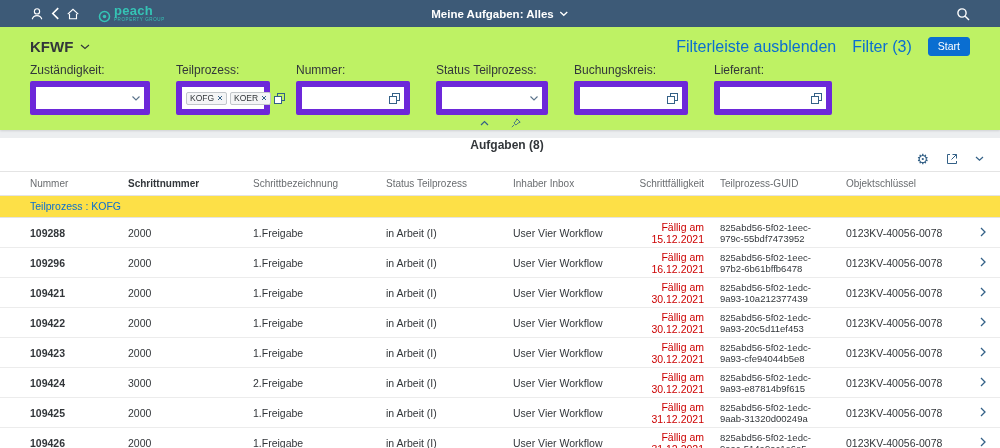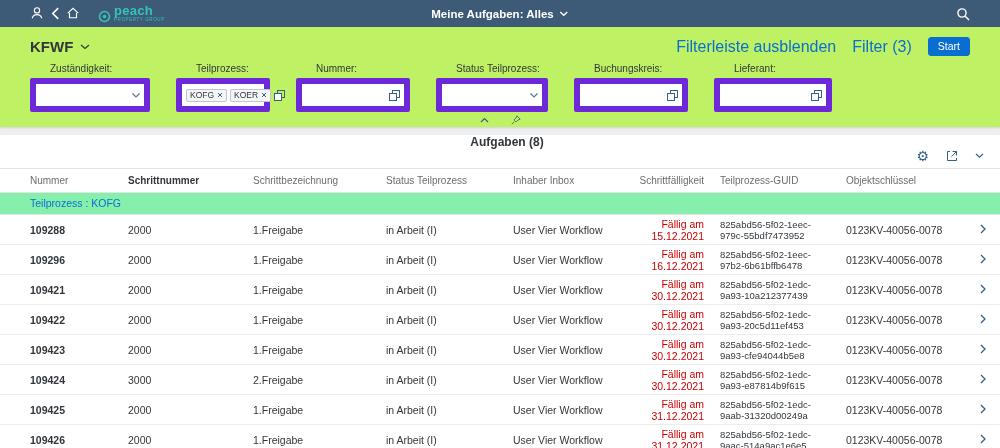--- a/index.html
+++ b/index.html
@@ -12,40 +12,40 @@
     font-size:11px;
     --accent:#0a6ed1;
     --due-red:#cc0000;
     --shell-bg:#3d5a77;
     --logo-teal:#35c4b5;
     --icon-slate:#346187;
   }
 
   
   .shell-bar { position:relative; height:27px; background:var(--shell-bg); display:flex; align-items:center; padding:0 28px; color:#fff; }
-  .shell-left { display:flex; align-items:flex-start; }
+  .shell-left { display:flex; align-items:flex-end; }
   .shell-btn { display:flex; align-items:center; justify-content:center; width:18px; height:18px; cursor:pointer; }
   .logo { display:flex; align-items:flex-end; gap:3px; margin-left:16px; cursor:pointer; }
   .logo-texts { display:flex; flex-direction:column; line-height:1; }
   .logo-text { color:var(--logo-teal); font-weight:700; font-size:13px; letter-spacing:.3px; }
   .logo-sub { color:var(--logo-teal); font-size:4.5px; letter-spacing:.6px; text-align:right; margin-top:1px; }
   .shell-title { position:absolute; left:50%; top:0; transform:translateX(-50%); height:27px; display:flex; align-items:center; gap:6px; font-size:11.5px; cursor:pointer; white-space:nowrap;font-weight:bold; }
   .shell-right { margin-left:auto; display:flex; align-items:center; }
 
   
   .filter-card { background:#bef264; padding:6px 30px 0; box-shadow:0 1px 2px rgba(0,0,0,.12); position:relative; }
   .header-row { display:flex; align-items:center; height:27px; }
   .page-title { display:flex; align-items:center; gap:7px; font-size:15px; font-weight:700; color:#32363a; cursor:pointer; }
   .header-actions { margin-left:auto; display:flex; align-items:center; gap:16px; }
   .link { color:var(--accent); font-size:16px; cursor:pointer; text-decoration:none; }
   .btn-primary { background:var(--accent); color:#fff; font-size:10.5px; border:1px solid var(--accent); border-radius:3px; padding:2px 9px 3px; cursor:pointer; font-family:inherit; }
 
   .filters { display:flex; gap:26px; margin-top:3px; }
   .filter-field { display:flex; flex-direction:column; gap:4px; }
-  .filter-label { font-size:10px; color:#32363a; white-space:nowrap;margin-left:20px; }
+  .filter-label { font-size:12px; color:#32363a; white-space:nowrap; }
   .control { position:relative; height:18px; border:6px solid #6d28d9; border-radius:2px; background:#fff; display:flex; align-items:center; padding:11px 4px; gap:3px; cursor:pointer; }
   .w-zust { width:120px; } .w-teil { width:94px; } .w-num { width:114px; }
   .w-stat { width:112px; } .w-buch { width:114px; } .w-lief { width:118px; }
   .ctrl-chevron { margin-left:auto; display:flex; align-items:center; }
   .vh { margin-left:auto; display:flex; align-items:center; cursor:pointer; }
   .text-input { border:none; outline:none; flex:1; min-width:0; height:14px; font-size:10px; font-family:inherit; background:transparent; }
   .token { display:flex; align-items:center; gap:3px; background:#f4f5f6; border:1px solid #c2c6ca; border-radius:2px; height:13px; padding:0 3px; font-size:8.5px; color:#32363a; white-space:nowrap; }
   .token-x { cursor:pointer; display:flex; }
 
   .collapse-ctrl { display:flex; justify-content:center; align-items:center; gap:10px; height:15px; }
@@ -56,21 +56,21 @@
   .toolbar { display:flex; align-items:center; height:34px; padding:0 16px 0 30px; border-bottom:1px solid #e4e4e4;flex-direction:column; }
   .toolbar-title { font-size:12px; font-weight:700; color:#32363a; }
   .toolbar-actions { margin-left:auto; display:flex; align-items:center; gap:17px; }
   .tb-icon { color:var(--icon-slate); cursor:pointer; display:flex; align-items:center; font-size:14px; line-height:1; }
 
   table { width:100%; border-collapse:collapse; table-layout:fixed; }
   th { font-size:10px; color:#6a6d70; font-weight:400; text-align:left; padding:6px 8px; border-bottom:1px solid #e4e4e4; white-space:nowrap; overflow:hidden; }
   th.first { padding-left:30px; }
   th.th-strong { color:#32363a; font-weight:700; }
   th.col-faellig, td.col-faellig { text-align:right; }
-  .group-row td { background:#86efac; color:var(--accent); font-size:10.5px; padding:4px 8px 5px 30px; border-bottom:1px solid #e4e4e4; }
+  .group-row td { background:#fde047; color:var(--accent); font-size:10.5px; padding:4px 8px 5px 30px; border-bottom:1px solid #e4e4e4; }
   .data-row td { font-size:10.5px; color:#32363a; padding:2px 8px; border-bottom:1px solid #ececec; height:30px; vertical-align:middle; overflow:hidden; }
   td.col-nummer { font-weight:700; padding-left:30px; }
   td.col-faellig { color:var(--due-red); }
   td.col-guid { font-size:9.5px; line-height:11px; word-wrap:break-word; overflow-wrap:break-word; }
   td.col-nav { text-align:right; padding-right:14px; }
   .row-chevron { cursor:pointer; display:inline-flex; }
 </style>
 </head>
 <body style="--accent: #0a6ed1; --due-red: #cc0000; --shell-bg: #3d5a77; --logo-teal: #35c4b5; --icon-slate: #346187;">
 

